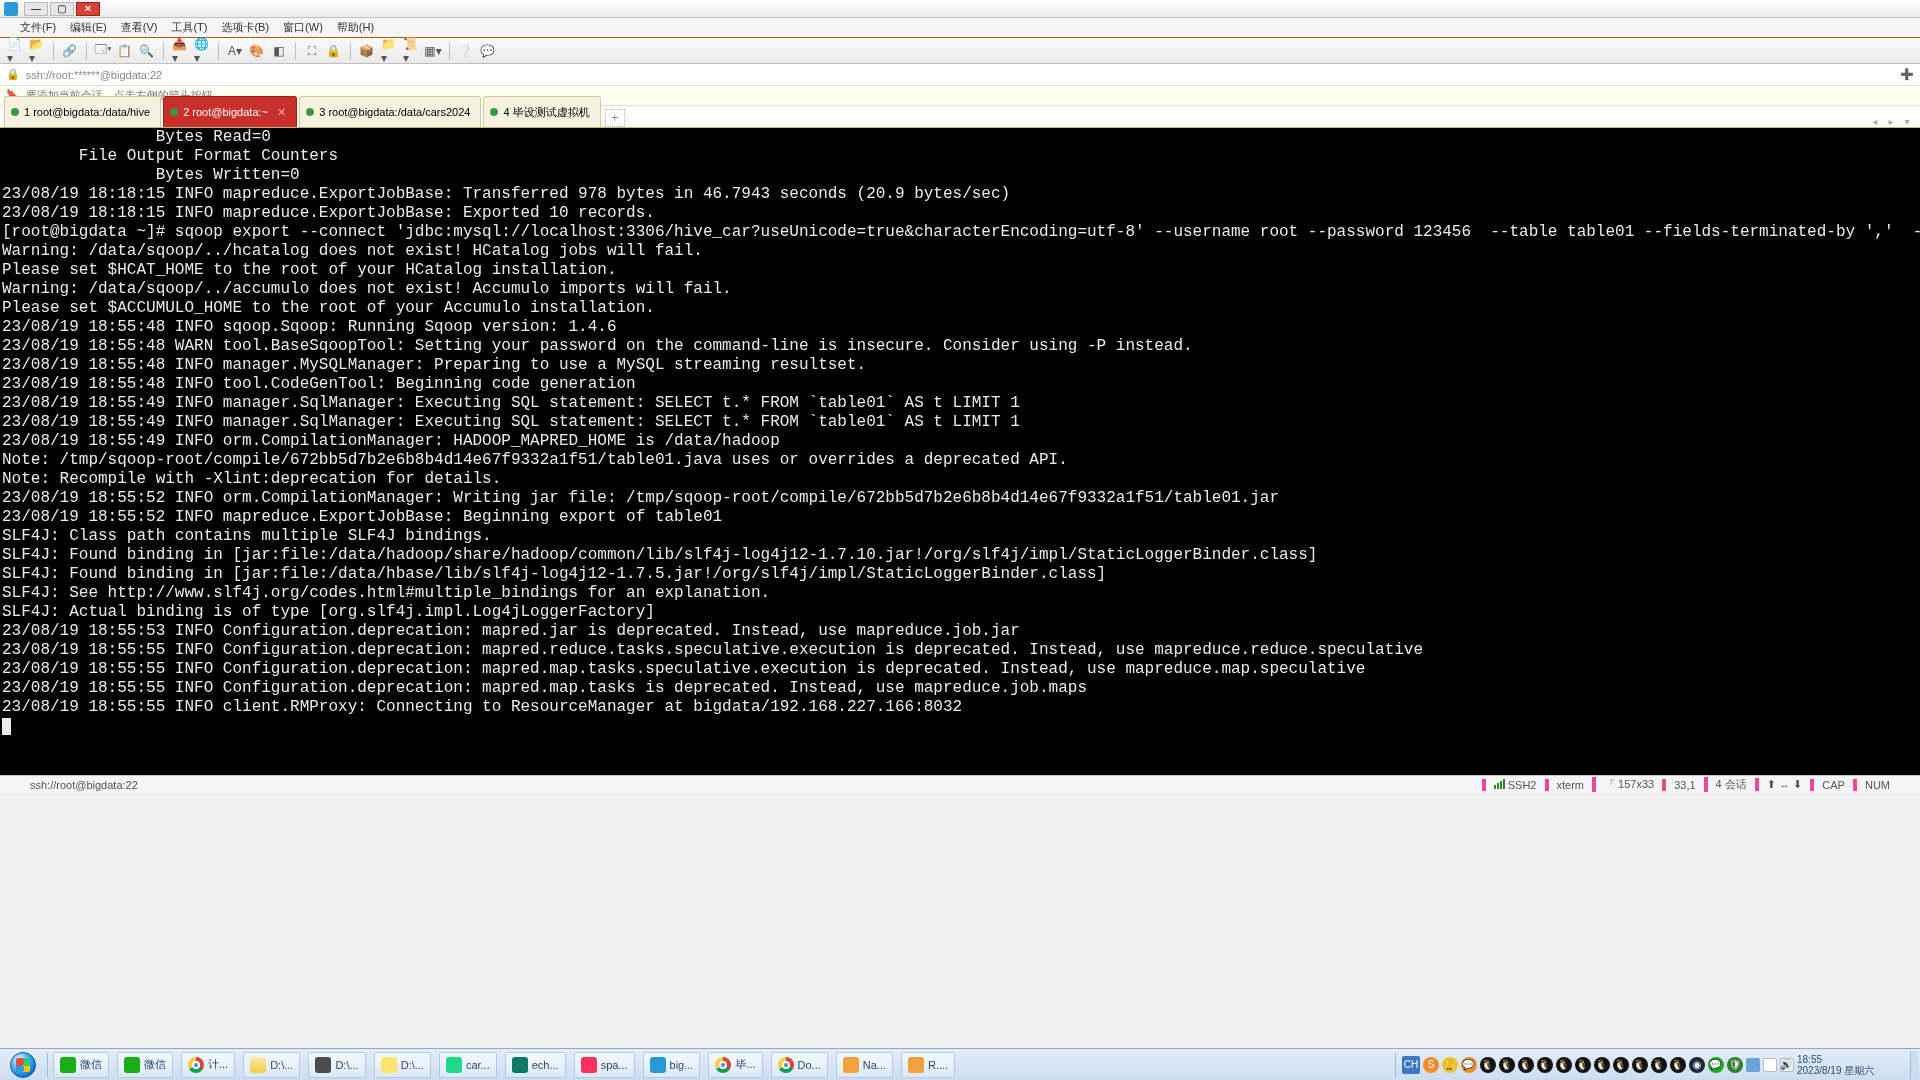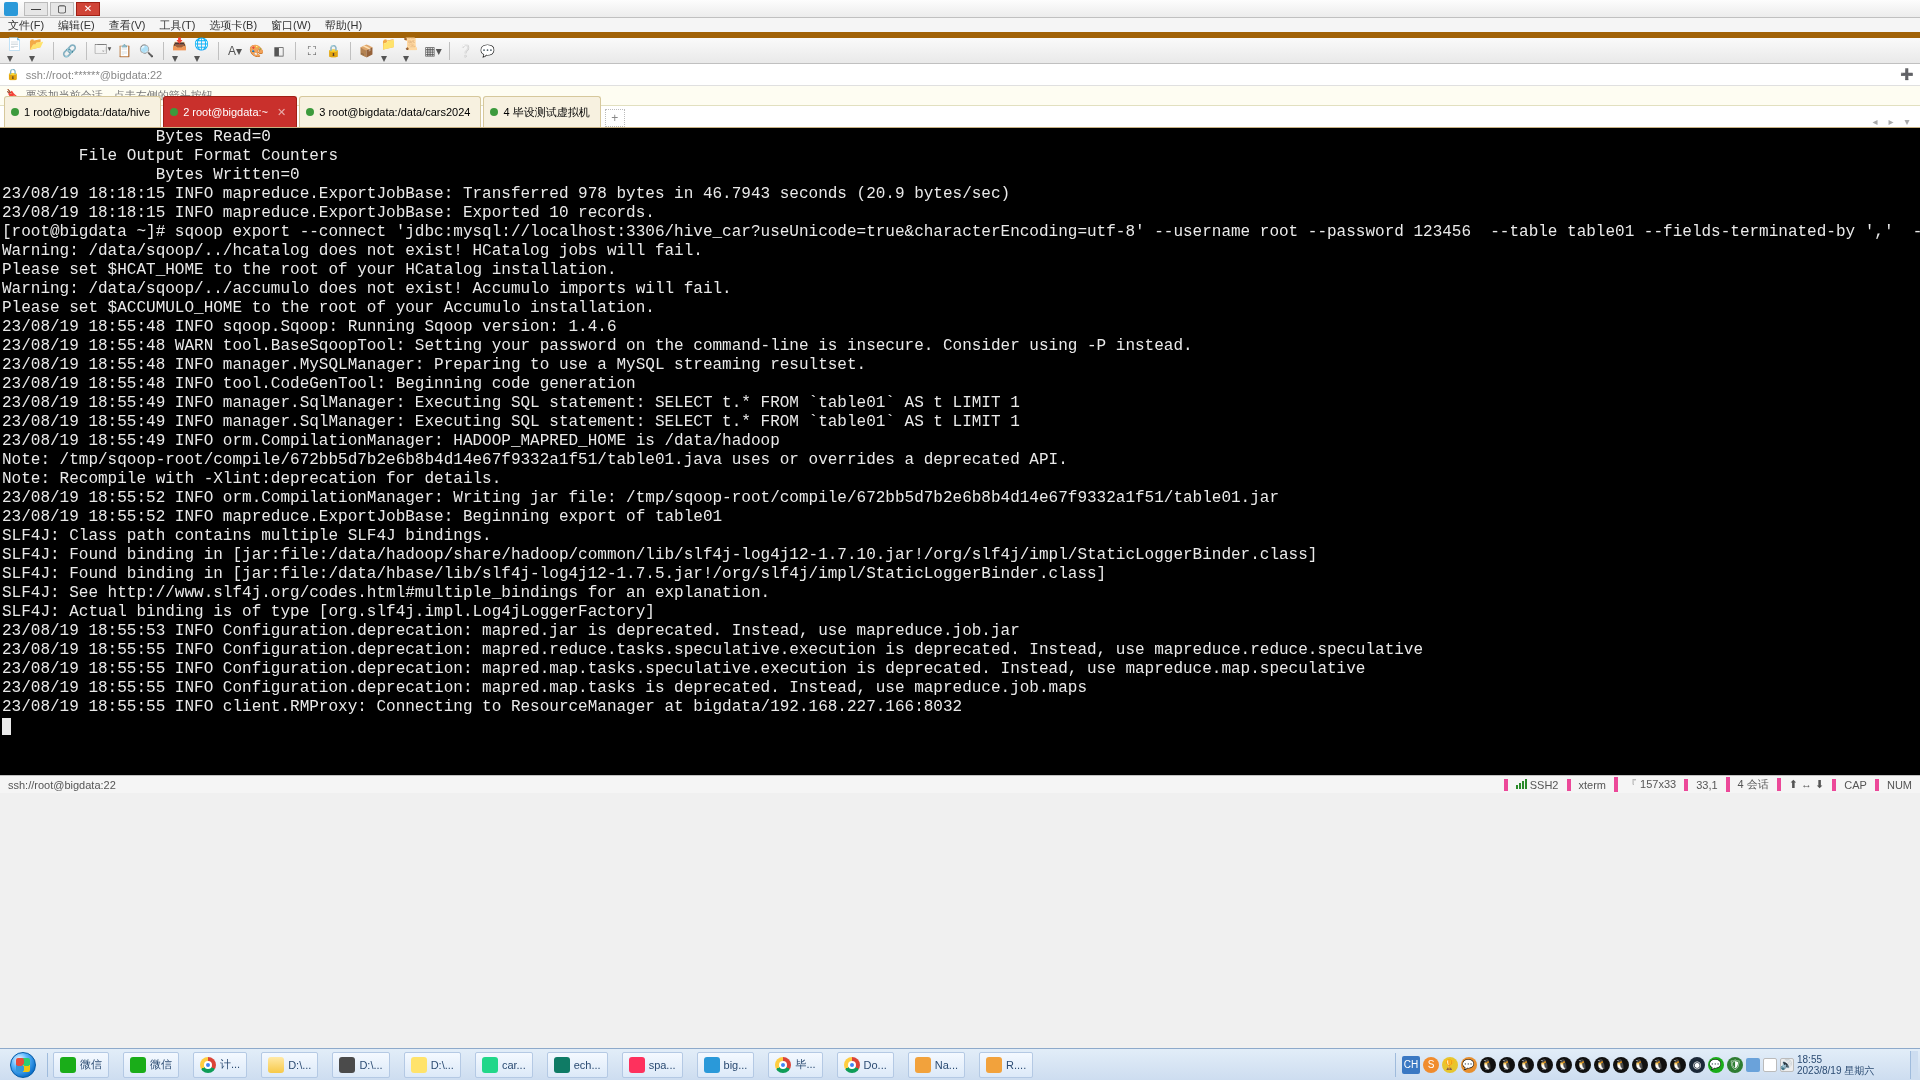--- a/index.html
+++ b/index.html
@@ -6,21 +6,21 @@
 body { font-family: "Microsoft YaHei", Tahoma, sans-serif; font-size: 12px; background: #f0f0f0; overflow: hidden; }
 
 
 .title-bar { height: 18px; background: linear-gradient(#fdfdfd,#ececec); display: flex; align-items: center; padding: 0 4px; border-bottom: 1px solid #c0c0c0; }
 .title-bar .icon { width: 14px; height: 14px; background: #2a99d9; border-radius: 2px; margin-right: 4px; }
 .title-bar .title { flex: 1; font-size: 11px; color: #333; }
 .title-bar .wc { width: 24px; height: 14px; text-align: center; margin-left: 2px; background: #e6e6e6; border: 1px solid #bbb; font-size: 10px; line-height: 12px; cursor: pointer; }
 .title-bar .wc.close { background: #d04437; color: #fff; border-color: #a02015; }
 
 
-.menu-bar { height: 20px; background: #f5f5f5; display: flex; align-items: center; padding-left: 8px; border-bottom: 6px solid #a16207; }
+.menu-bar { height: 20px; background: #f5f5f5; display: flex; align-items: center; padding-left: 20px; border-bottom: 1px solid #a16207; }
 .menu-bar span { margin-right: 14px; font-size: 11px; color: #333; cursor: pointer; }
 
 
 .tool-bar { height: 26px; background: linear-gradient(#fafafa,#e9e9e9); border-bottom: 1px solid #c0c0c0; display: flex; align-items: center; padding-left: 6px; gap: 4px; }
 .tbtn { width: 18px; height: 18px; border: 1px solid transparent; display: flex; align-items: center; justify-content: center; font-size: 12px; color: #555; cursor: pointer; }
 .tsep { width: 1px; height: 18px; background: #c0c0c0; margin: 0 3px; }
 
 
 .addr-bar { height: 22px; background: #fff; border-bottom: 1px solid #e0e0e0; display: flex; align-items: center; padding-left: 6px; font-size: 11px; color: #888; gap: 6px; }
 .addr-bar .lock { color: #aa7; }
@@ -38,38 +38,38 @@
 .tab .x { margin-left: 4px; font-size: 11px; color: inherit; opacity: .6; }
 .tab-add { width: 20px; height: 18px; margin-left: 2px; border: 1px dotted #bbb; text-align: center; line-height: 16px; font-size: 12px; color: #888; cursor: pointer; }
 .tab-arrows { margin-left: auto; display: flex; gap: 2px; padding-right: 6px; }
 .tab-arrows span { width: 14px; text-align: center; color: #aaa; font-size: 10px; cursor: pointer; }
 
 
 .terminal { background: #000; color: #eaeaea; font-family: "Consolas","Courier New",monospace; font-size: 16px; line-height: 19px; white-space: pre; padding: 0 2px; overflow: hidden; height: 647px; }
 .terminal .cursor { display: inline-block; width: 9px; height: 17px; background: #eaeaea; vertical-align: text-bottom; }
 
 
-.status-bar { height: 18px; background: #f5f5f5; border-top: 1px solid #c0c0c0; display: flex; align-items: center; font-size: 11px; color: #555; padding: 0 0; }
+.status-bar { height: 18px; background: #f5f5f5; border-top: 1px solid #c0c0c0; display: flex; align-items: center; font-size: 11px; color: #555; padding: 0 22px; }
 .status-bar .cell { padding: 0 8px; border-left: 4px solid #ec4899; }
 .status-bar .cell:first-child { border-left: none; flex: 1; }
 .signal { display: inline-flex; gap: 1px; align-items: end; }
 .signal i { width: 2px; background: #2a8a2a; display: inline-block; }
 .signal i:nth-child(1){height:4px}.signal i:nth-child(2){height:6px}.signal i:nth-child(3){height:8px}.signal i:nth-child(4){height:10px}
 
 
 .taskbar { position: fixed; bottom: 0; left: 0; right: 0; height: 32px; background: linear-gradient(#e2edf8,#cdddf0); border-top: 1px solid #8eaacb; display: flex; align-items: center; }
 .start { display: flex; align-items: center; justify-content: center; width: 42px; height: 28px; margin-left: 2px; }
 .start-orb { width: 26px; height: 26px; border-radius: 50%; background: radial-gradient(circle at 35% 30%, #ffffff,#5db8ff 35%, #0468c3 80%); border: 1px solid #035aa6; position: relative; }
 .start-orb::before { content: ""; position: absolute; inset: 5px; background:
  radial-gradient(circle at 25% 25%, #e74c3c 0 30%, transparent 31%),
  radial-gradient(circle at 75% 25%, #2ecc71 0 30%, transparent 31%),
  radial-gradient(circle at 25% 75%, #3498db 0 30%, transparent 31%),
  radial-gradient(circle at 75% 75%, #f1c40f 0 30%, transparent 31%); border-radius: 2px; filter: blur(.3px); }
 .sep-v { width: 1px; height: 24px; background: #9fbbdc; margin: 0 3px; }
-.tb-items { display: flex; gap: 14px; margin-left: 2px; }
+.tb-items { display: flex; gap: 8px; margin-left: 2px; }
 .tb-item { display: flex; align-items: center; gap: 4px; height: 26px; padding: 0 6px; background: linear-gradient(#f4f9ff,#dce9f8); border: 1px solid #b4c9e4; border-radius: 2px; font-size: 11px; color: #2b4b72; cursor: pointer; }
 .tb-item .ico { width: 16px; height: 16px; border-radius: 3px; display: inline-block; }
 .tb-item .ico.wechat { background:#1aad19; }
 .tb-item .ico.chrome { background: conic-gradient(#db4437 0 120deg,#0f9d58 120deg 240deg,#ffcd40 240deg 360deg); border-radius:50%; position:relative;}
 .tb-item .ico.chrome::after{content:"";position:absolute;inset:4px;background:#4285f4;border:2px solid #fff;border-radius:50%;}
 .tb-item .ico.folder { background: linear-gradient(#ffe9a6,#f7c948); }
 .tb-item .ico.sublime { background:#4b4b4b; }
 .tb-item .ico.pyc { background:#21d789; }
 .tb-item .ico.pyc2 { background:#0f7b65; }
 .tb-item .ico.idea { background:#fe315d; }

